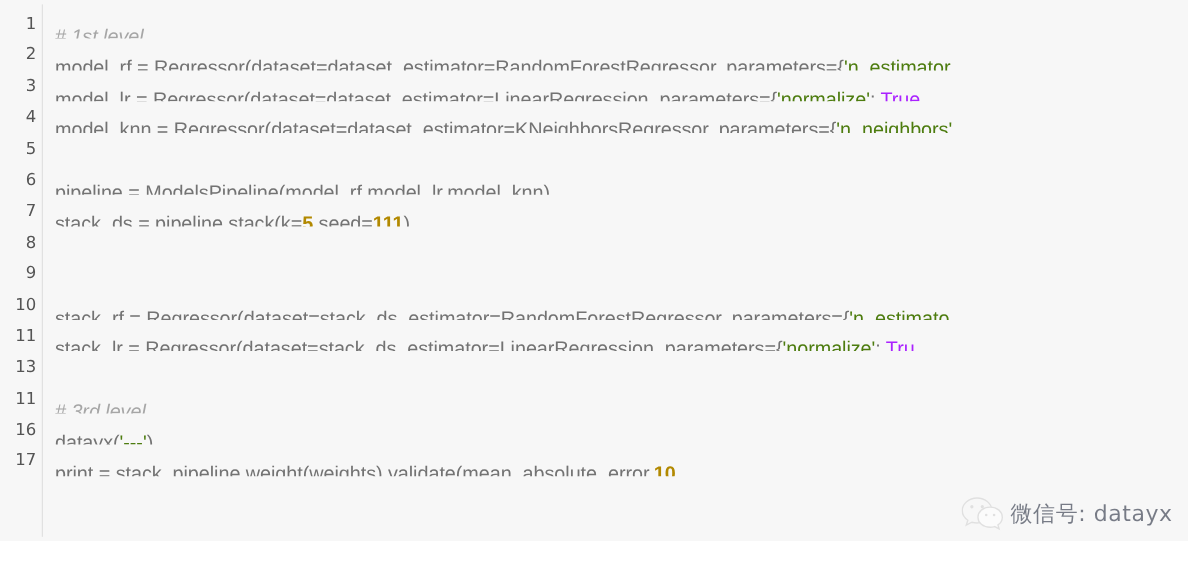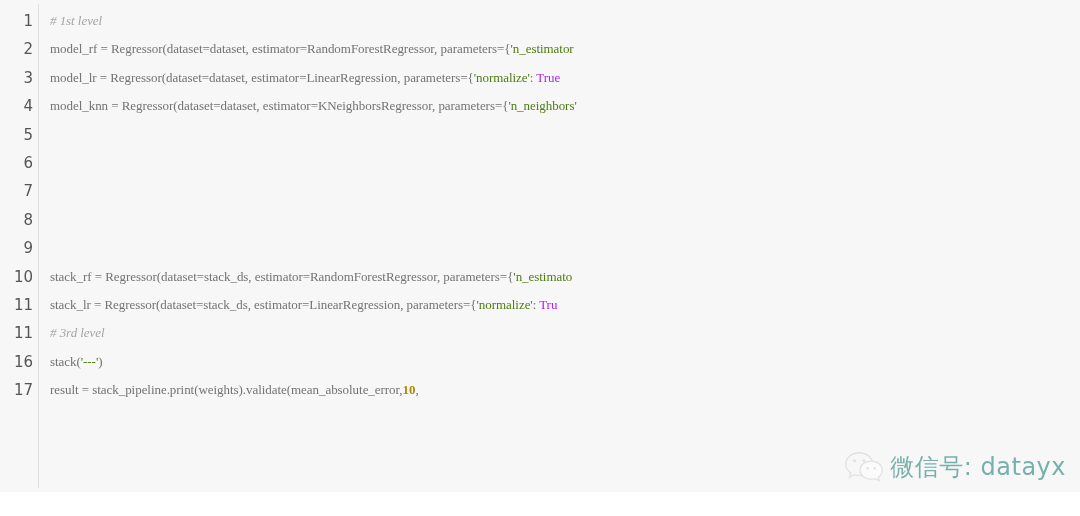--- a/index.html
+++ b/index.html
@@ -56,24 +56,24 @@
     text-align: right;
     font-family: "DejaVu Sans", sans-serif;
     font-size: 15px;
     color: #555555;
     letter-spacing: 0px;
   }
 
   .src {
     position: absolute;
     left: 50px;
-    top: 0;
+    top: 12px;
     white-space: pre;
-    font-family: Liberation Serif, serif;
-    font-size: 13px;
+    font-family: Liberation Sans, sans-serif;
+    font-size: 18px;
     color: #2f2f2f;
     letter-spacing: -0.05px;
   }
 
   .tok-comment { color: #a6a6a6; font-style: italic; }
   .tok-string  { color: #4d7c0f; }
   .tok-number  { color: #b28900; font-weight: bold; }
   .tok-keyword { color: #aa22ff; text-align: center; }
   .tok-plain   { color: #737373; }
 
@@ -88,22 +88,22 @@
     pointer-events: none;
     opacity: 0.55;
   }
   #watermark .wm-logo {
     width: 38px;
     height: 34px;
     flex: 0 0 auto;
   }
   #watermark .wm-text {
     font-family: "DejaVu Sans", sans-serif;
-    font-size: 24px;
-    color: #0f766e;
+    font-size: 20px;
+    color: #0f172a;
     white-space: nowrap;
     letter-spacing: 0.5px;
   }
 
   #bottom-strip {
     position: absolute;
     left: 0;
     top: 492px;
     width: 1080px;
     height: 24px;
@@ -116,29 +116,30 @@
 <div id="code-block">
 
   <div id="gutter-rule"></div>
 
   <div id="code-rows">
       <div class="code-row"><span class="ln">1</span><span class="src"><span class="tok-comment"># 1st level</span></span></div>
       <div class="code-row"><span class="ln">2</span><span class="src"><span class="tok-plain">model_rf = Regressor(dataset=dataset, estimator=RandomForestRegressor, parameters={</span><span class="tok-string">'n_estimator</span></span></div>
       <div class="code-row"><span class="ln">3</span><span class="src"><span class="tok-plain">model_lr = Regressor(dataset=dataset, estimator=LinearRegression, parameters={</span><span class="tok-string">'normalize'</span><span class="tok-plain">: </span><span class="tok-keyword">True</span></span></div>
       <div class="code-row"><span class="ln">4</span><span class="src"><span class="tok-plain">model_knn = Regressor(dataset=dataset, estimator=KNeighborsRegressor, parameters={</span><span class="tok-string">'n_neighbors'</span></span></div>
       <div class="code-row"><span class="ln">5</span><span class="src"></span></div>
-      <div class="code-row"><span class="ln">6</span></div>
-      <div class="code-row"><span class="ln">7</span></div>
+      <div class="code-row"><span class="ln">6</span><span class="src"><span class="tok-plain">pipeline = ModelsPipeline(model_rf,model_lr,model_knn)</span></span></div>
+      <div class="code-row"><span class="ln">7</span><span class="src"><span class="tok-plain">stack_ds = pipeline.stack(k=</span><span class="tok-number">5</span><span class="tok-plain">,seed=</span><span class="tok-number">111</span><span class="tok-plain">)</span></span></div>
       <div class="code-row"><span class="ln">8</span><span class="src"></span></div>
       <div class="code-row"><span class="ln">9</span></div>
       <div class="code-row"><span class="ln">10</span><span class="src"><span class="tok-plain">stack_rf = Regressor(dataset=stack_ds, estimator=RandomForestRegressor, parameters={</span><span class="tok-string">'n_estimato</span></span></div>
       <div class="code-row"><span class="ln">11</span><span class="src"><span class="tok-plain">stack_lr = Regressor(dataset=stack_ds, estimator=LinearRegression, parameters={</span><span class="tok-string">'normalize'</span><span class="tok-plain">: </span><span class="tok-keyword">Tru</span></span></div>
+      <div class="code-row"><span class="ln">13</span><span class="src"></span></div>
       <div class="code-row"><span class="ln">11</span><span class="src"><span class="tok-comment"># 3rd level</span></span></div>
-      <div class="code-row"><span class="ln">16</span><span class="src"><span class="tok-plain">stack(</span><span class="tok-string">'---'</span><span class="tok-plain">)</span></span></div>
-      <div class="code-row"><span class="ln">17</span><span class="src"><span class="tok-plain">result = stack_pipeline.print(weights).validate(mean_absolute_error,</span><span class="tok-number">10</span><span class="tok-plain">,</span></span></div>
+      <div class="code-row"><span class="ln">16</span><span class="src"><span class="tok-plain">datayx(</span><span class="tok-string">'---'</span><span class="tok-plain">)</span></span></div>
+      <div class="code-row"><span class="ln">17</span><span class="src"><span class="tok-plain">print = stack_pipeline.weight(weights).validate(mean_absolute_error,</span><span class="tok-number">10</span><span class="tok-plain">,</span></span></div>
     </div>
 
   <div id="watermark">
     <svg class="wm-logo" viewBox="0 0 48 42">
 
       <path d="M18 3 C8.6 3 1 9.5 1 17.4 C1 21.9 3.5 25.9 7.4 28.5 L5.6 34 L12 30.8 C13.9 31.3 15.9 31.6 18 31.6 C27.4 31.6 35 25.2 35 17.4 C35 9.5 27.4 3 18 3 Z" fill="none" stroke="#cfcfcf" stroke-width="1.6"></path>
       <circle cx="12" cy="13" r="1.9" fill="#cfcfcf"></circle>
       <circle cx="24" cy="13" r="1.9" fill="#cfcfcf"></circle>
 
       <path d="M33 13.5 C41.3 13.5 47 18.8 47 25 C47 28.6 45.1 31.8 42 33.9 L43.3 38.4 L38.2 35.8 C36.6 36.2 34.8 36.5 33 36.5 C24.7 36.5 19 31.2 19 25 C19 18.8 24.7 13.5 33 13.5 Z" fill="#ffffff" stroke="#cfcfcf" stroke-width="1.6"></path>

